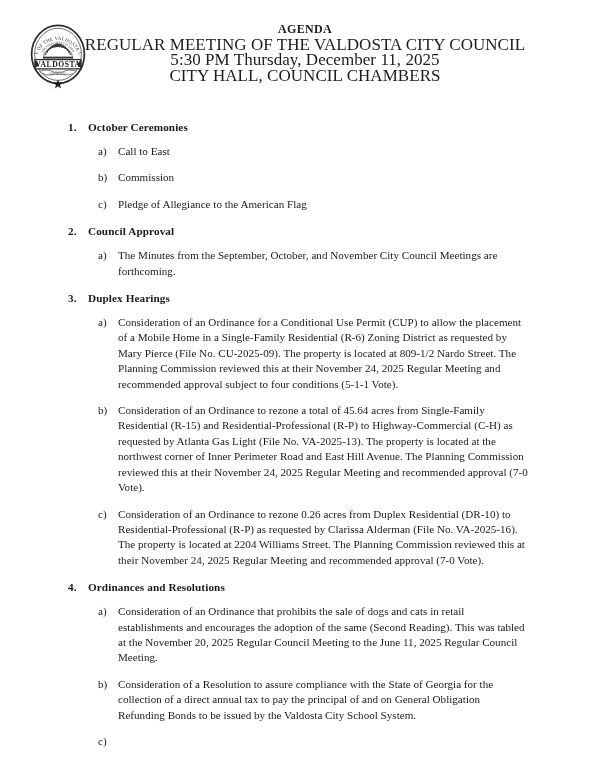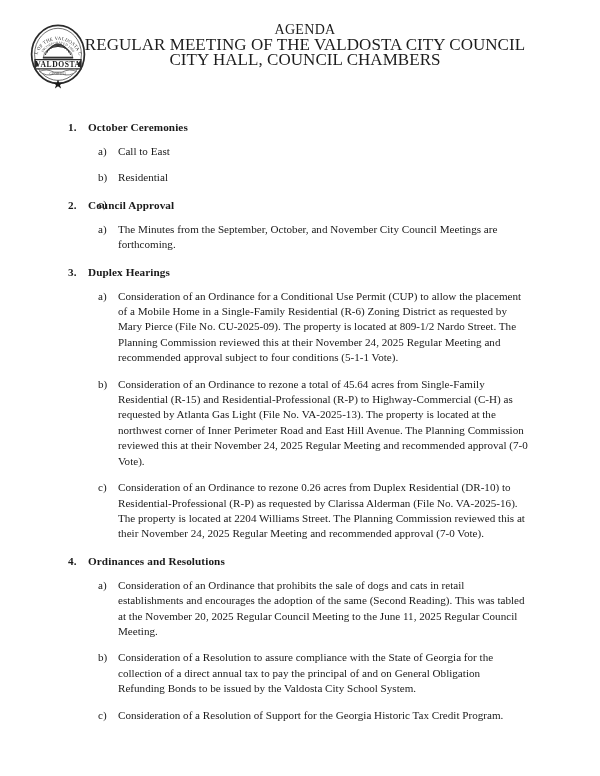--- a/index.html
+++ b/index.html
@@ -46,22 +46,22 @@
   }
 
   .hdr-line {
     font-size: 17px;
     line-height: 15.2px;
     letter-spacing: 0.05px;
     color: #1c1c1c;
     white-space: nowrap;
   }
   .hdr-line.agenda {
-    font-weight: normal;
-    font-size: 14px;
+    font-weight: bold;
+    font-size: 12px;
     letter-spacing: 0.3px;
   }
 
   
   .content {
     padding-top: 14px;
   }
 
   .section {
     margin-bottom: 0;
@@ -150,41 +150,43 @@
         </g>
         <text x="50" y="83.6" text-anchor="middle" font-family="Liberation Serif, serif" font-size="5" fill="#444" letter-spacing="0.5">GEORGIA</text>
 
         <polygon points="50,90 51.9,95.2 57.4,95.2 53,98.5 54.7,103.7 50,100.5 45.3,103.7 47,98.5 42.6,95.2 48.1,95.2" fill="#1a1a1a"></polygon>
       </svg>
     </div>
 
     <div class="header-text">
       <div class="hdr-line agenda">AGENDA</div>
       <div class="hdr-line">REGULAR MEETING OF THE VALDOSTA CITY COUNCIL</div>
+      <div class="hdr-line">5:30 PM Thursday, December 11, 2025</div>
       <div class="hdr-line">CITY HALL, COUNCIL CHAMBERS</div>
     </div>
   </div>
 
   <div class="content">
 
     <div class="section">
       <div class="section-head">
         <span class="marker">1.</span>
         <span>October Ceremonies</span>
       </div>
       <div class="item">
         <span class="marker">a)</span>
         <span>Call to East</span>
       </div>
       <div class="item">
         <span class="marker">b)</span>
-        <span>Residential</span>
+        <span>Commission</span>
       </div>
       <div class="item">
         <span class="marker">c)</span>
+        <span>Pledge of Allegiance to the American Flag</span>
       </div>
     </div>
 
     <div class="section">
       <div class="section-head">
         <span class="marker">2.</span>
         <span>Council Approval</span>
       </div>
       <div class="item">
         <span class="marker">a)</span>
@@ -219,18 +221,17 @@
       <div class="item">
         <span class="marker">a)</span>
         <span>Consideration of an Ordinance that prohibits the sale of dogs and cats in retail establishments and encourages the adoption of the same (Second Reading).  This was tabled at the November 20, 2025 Regular Council Meeting to the June 11, 2025 Regular Council Meeting.</span>
       </div>
       <div class="item">
         <span class="marker">b)</span>
         <span>Consideration of a Resolution to assure compliance with the State of Georgia for the collection of a direct annual tax to pay the principal of and on General Obligation Refunding Bonds to be issued by the Valdosta  City School System.</span>
       </div>
       <div class="item">
         <span class="marker">c)</span>
-        <span>Consideration of a Resolution of Support for the Georgia Historic Tax Credit Program.</span>
       </div>
     </div>
 
   </div>
 </div>
 
 </body></html>

